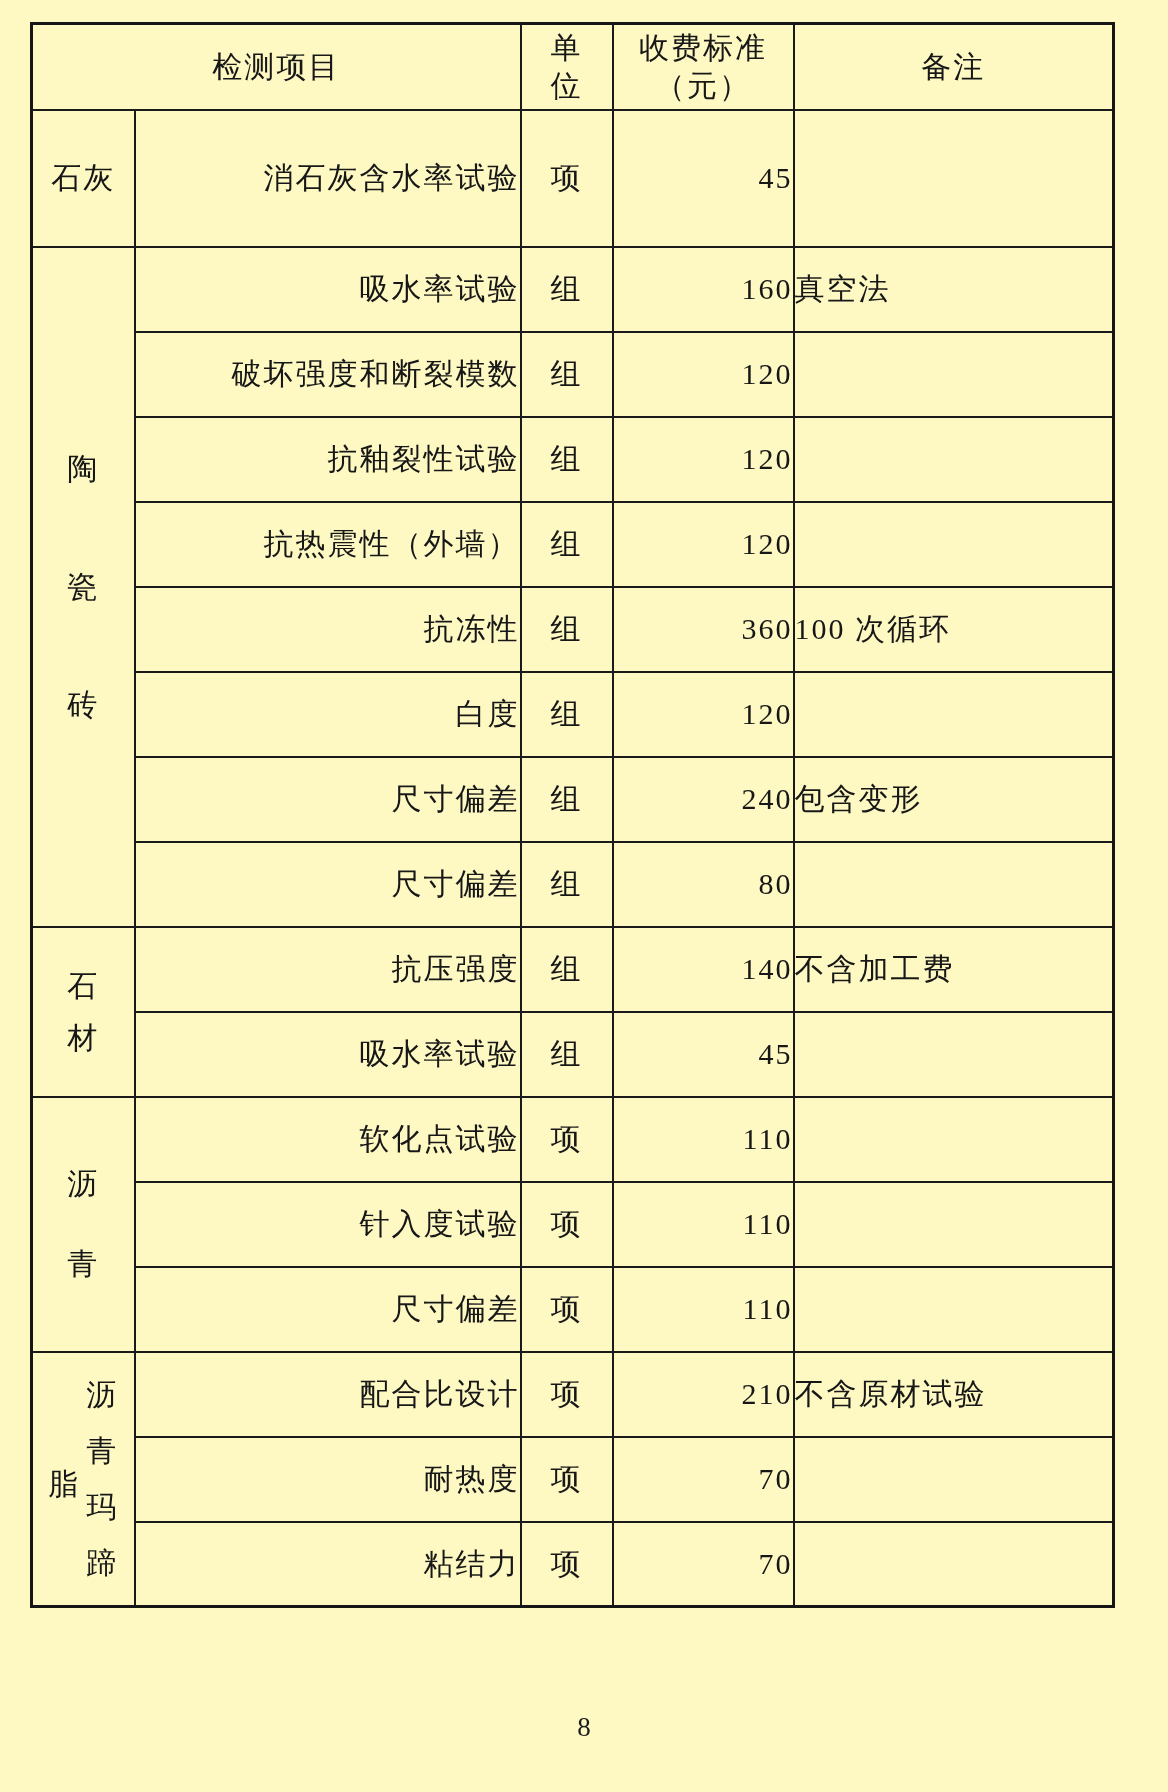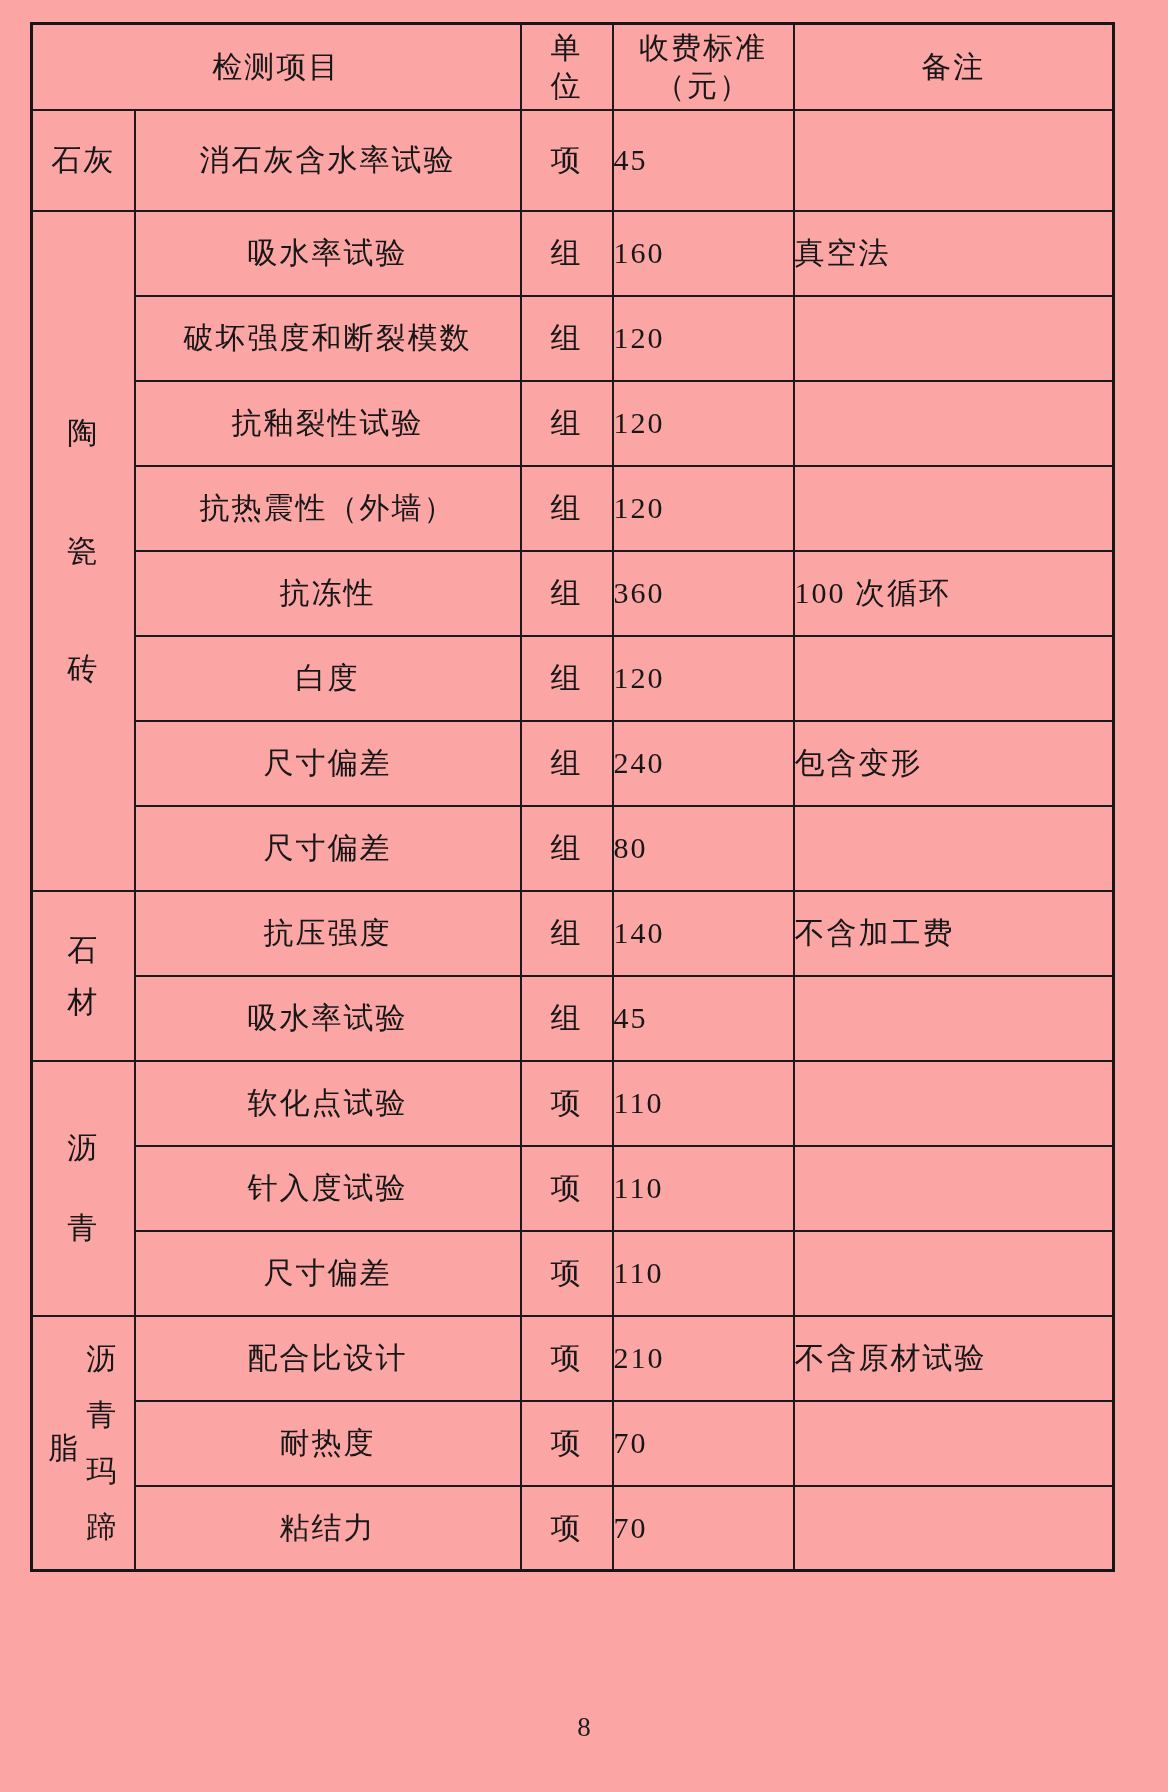--- a/index.html
+++ b/index.html
@@ -11,21 +11,21 @@
     width: 1168px;
     height: 1792px;
     position: relative;
     font-family: "Liberation Serif", "DejaVu Serif", serif;
     color: #171717;
     overflow: hidden;
   }
   .scan-page {
     position: absolute;
     inset: 0;
-    background: #fca5a5;
+    background: #fef9c3;
   }
   table.fee-table {
     position: absolute;
     left: 30px;
     top: 22px;
     border-collapse: collapse;
     table-layout: fixed;
     border: 3px solid #161616;
   }
   table.fee-table col.c-cat    { width: 103px; }
@@ -39,34 +39,34 @@
     border: 2px solid #1a1a1a;
     font-weight: normal;
     font-size: 30px;
     line-height: 1.25;
     padding: 0;
     vertical-align: middle;
     letter-spacing: 2px;
   }
   tr.header-row { height: 86px; }
   tr.data-row   { height: 85px; }
-  tr.data-row.tall { height: 101px; }
+  tr.data-row.tall { height: 137px; }
 
   th.h-center { text-align: center; }
   .h-twoline { display: block; text-align: center; }
 
   td.cell-item {
-    text-align: center;
+    text-align: right;
     padding-left: 26px;
   }
   td.cell-unit {
     text-align: center;
   }
   td.cell-fee {
-    text-align: left;
+    text-align: right;
     font-size: 29px;
     letter-spacing: 3px;
     margin-left: 28px;
   }
   td.cell-remark {
     text-align: left;
     padding-left: 16px;
   }
   td.cat {
     text-align: center;

